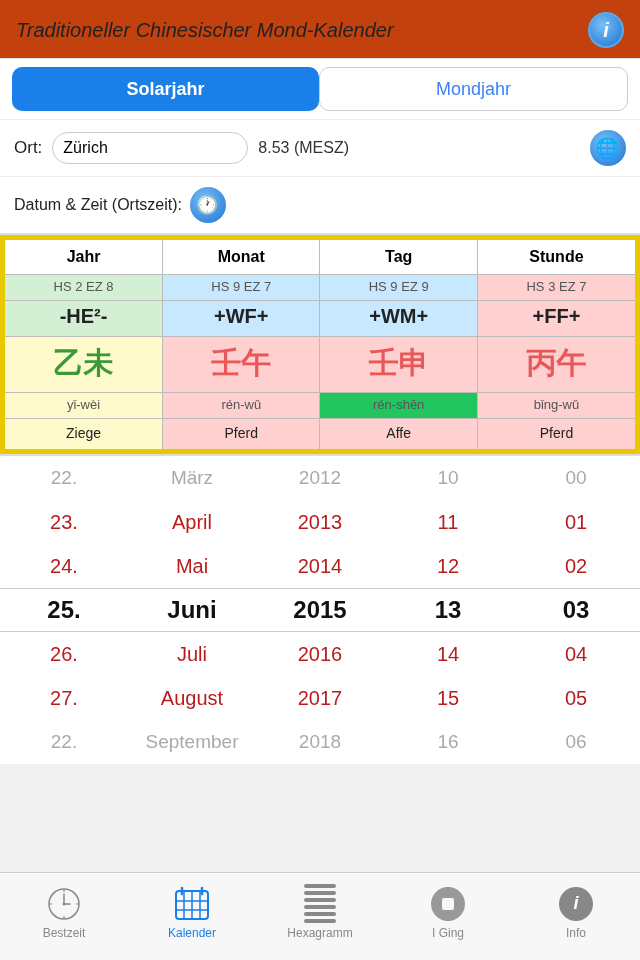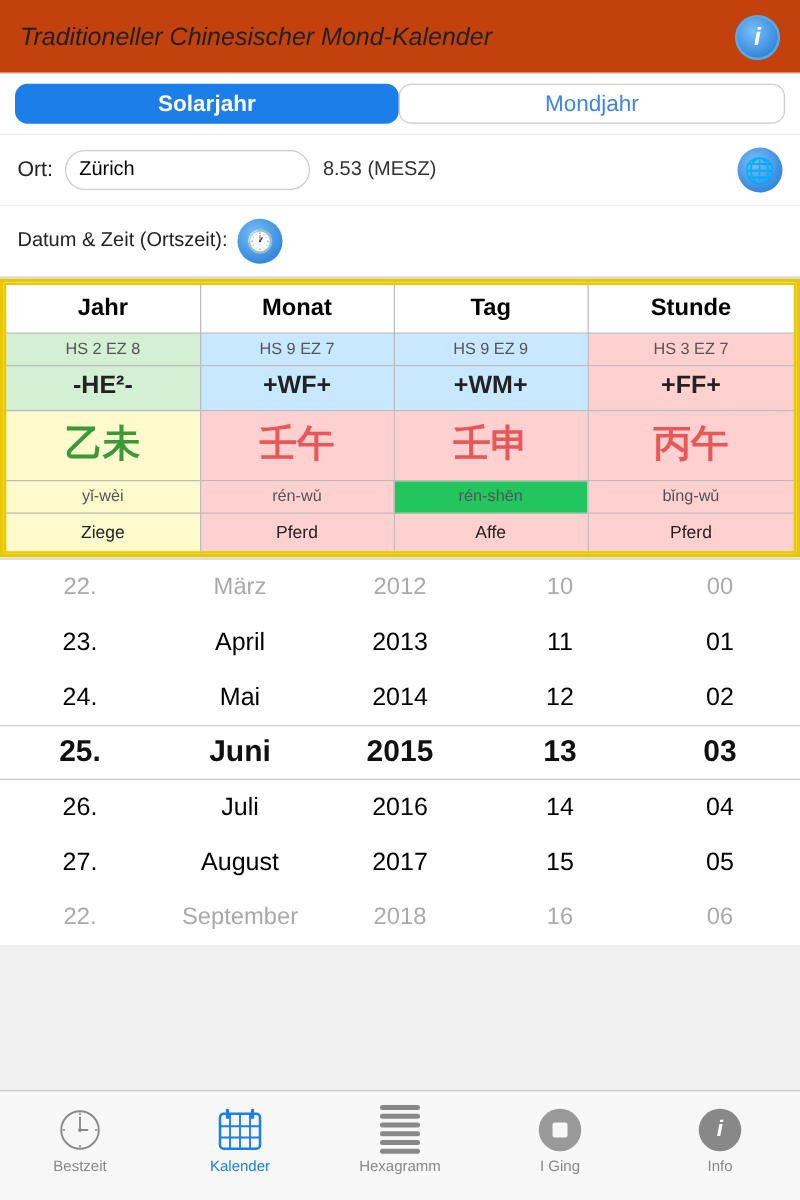--- a/index.html
+++ b/index.html
@@ -45,21 +45,21 @@
 
     
     .toggle-bar {
       background: white;
       padding: 8px 12px;
       display: flex;
       gap: 0;
     }
     .toggle-btn {
       flex: 1;
-      height: 32px;
+      height: 44px;
       border: none;
       font-size: 18px;
       cursor: pointer;
       border-radius: 10px;
     }
     .toggle-btn.active {
       background: #1a7fe8;
       color: white;
       font-weight: 600;
     }
@@ -148,21 +148,21 @@
     .pillar-table {
       background: white;
       border: 2px solid #e8c800;
       margin: 0;
       width: 100%;
       border-collapse: collapse;
     }
     .pillar-table th {
       border: 1px solid #bbb;
       padding: 8px 4px;
-      font-size: 19px;
+      font-size: 16px;
       font-weight: bold;
       text-align: center;
       background: white;
     }
     .pillar-table td {
       border: 1px solid #bbb;
       padding: 6px 4px;
       text-align: center;
       vertical-align: top;
     }
@@ -220,21 +220,21 @@
       font-size: 19px;
       color: #aaa;
     }
     .picker-item.selected {
       font-size: 24px;
       font-weight: bold;
       color: #111;
     }
     .picker-item.near {
       font-size: 20px;
-      color: #000000;
+      color: #b91c1c;
     }
     .picker-highlight {
       position: absolute;
       top: 132px;
       left: 0;
       right: 0;
       height: 44px;
       border-top: 1px solid #ccc;
       border-bottom: 1px solid #ccc;
       pointer-events: none;

